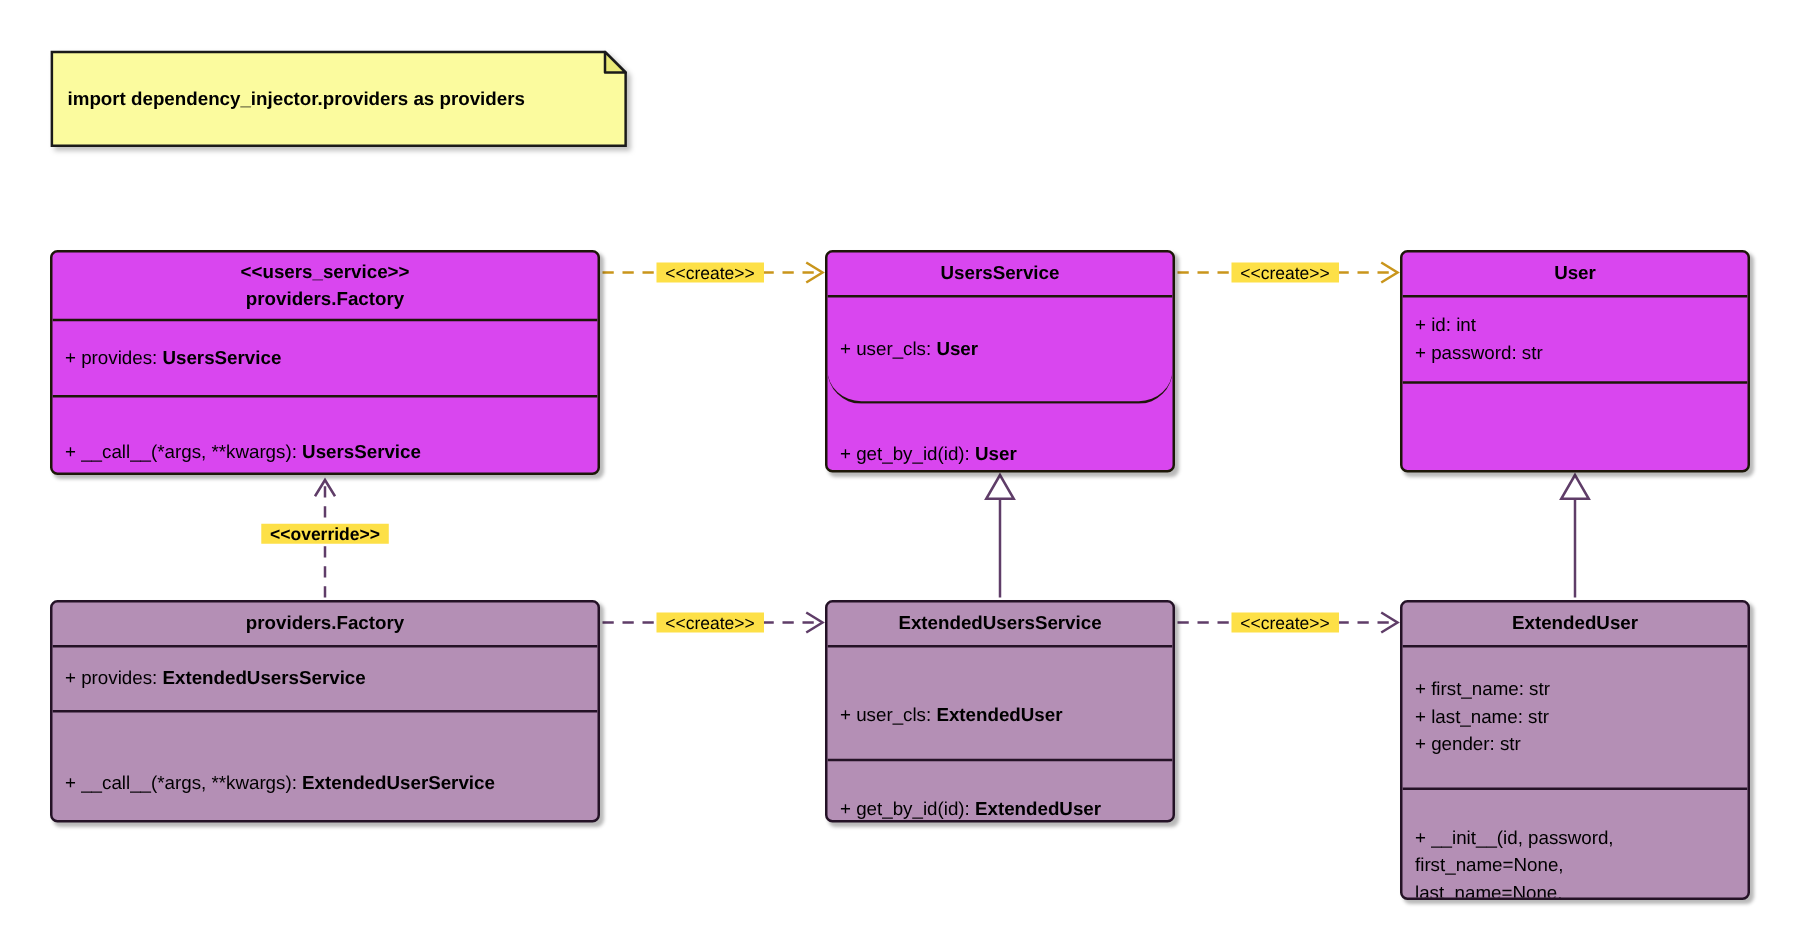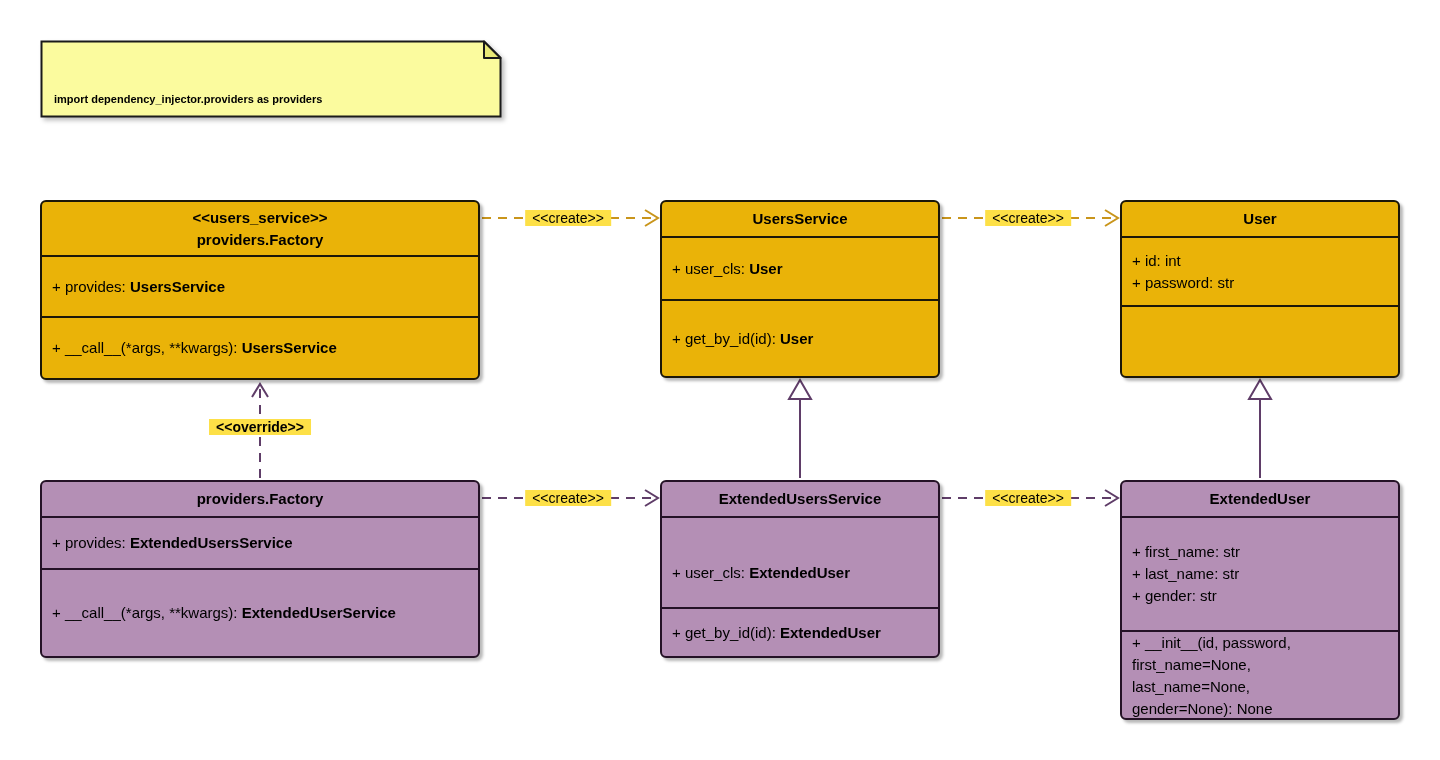--- a/index.html
+++ b/index.html
@@ -12,52 +12,52 @@
     background: #ffffff;
     overflow: hidden;
   }
 
   
   .note { position: absolute; }
   .note svg { position: absolute; left: 0; top: 0; filter: drop-shadow(3px 3px 2px rgba(0,0,0,0.25)); }
   .note-text {
     position: absolute; left: 14px; top: 0; right: 20px; height: 100%;
     display: flex; align-items: center;
-    font-weight: bold; font-size: 11px; margin-top: 20px;
+    font-weight: bold; font-size: 15px;
   }
 
   
   .uml-class {
     position: absolute;
     display: flex; flex-direction: column;
     border: 2px solid #1c1708;
     border-radius: 6px;
     box-shadow: 3px 3px 3px rgba(0,0,0,0.28);
     overflow: hidden;
   }
-  .uml-class.yellow { background: #eab308; border-color: #1c1708; }
+  .uml-class.yellow { background: #d946ef; border-color: #1c1708; }
   .uml-class.purple { background: #B48FB5; border-color: #241226; }
 
   .cls-header {
     flex: none;
     display: flex; flex-direction: column; justify-content: center; align-items: center;
     font-weight: bold; font-size: 15px; line-height: 22px;
     border-bottom: 2px solid #1c1708;
   }
   .purple .cls-header { border-bottom-color: #241226; }
 
   .cls-section {
     flex: none;
     display: flex; flex-direction: column; justify-content: center;
     padding-left: 10px; padding-right: 8px;
     font-size: 15px; line-height: 22px;
     border-bottom: 2px solid #1c1708;
   }
   .purple .cls-section { border-bottom-color: #241226; }
-  .cls-section.last { flex: 1; border-bottom: none; }
+  .cls-section.last { flex: 1; border-bottom: none; margin-top: 28px; }
   .row { white-space: pre-wrap; }
   .row.preline { white-space: pre-line; }
   .row b { font-weight: bold; }
 
   
   .edges { position: absolute; left: 0; top: 0; pointer-events: none; }
   .edge-label {
     position: absolute;
     transform: translate(-50%, -50%);
     background: #fde047;
@@ -133,21 +133,21 @@
     </div>
     <div class="cls-section last">
       <div class="row"><span>+ __call__(*args, **kwargs): </span><b>UsersService</b></div>
     </div>
   </div>
 
   <div class="uml-class yellow" style="left:660px; top:200px; width:280px; height:178px;">
     <div class="cls-header" style="height:36px;">
       <div>UsersService</div>
     </div>
-    <div class="cls-section" style="height:63px;">
+    <div class="cls-section" style="height:85px;border-radius:27px;">
       <div class="row"><span>+ user_cls: </span><b>User</b></div>
     </div>
     <div class="cls-section last">
       <div class="row"><span>+ get_by_id(id): </span><b>User</b></div>
     </div>
   </div>
 
   <div class="uml-class yellow" style="left:1120px; top:200px; width:280px; height:178px;">
     <div class="cls-header" style="height:36px;">
       <div>User</div>

